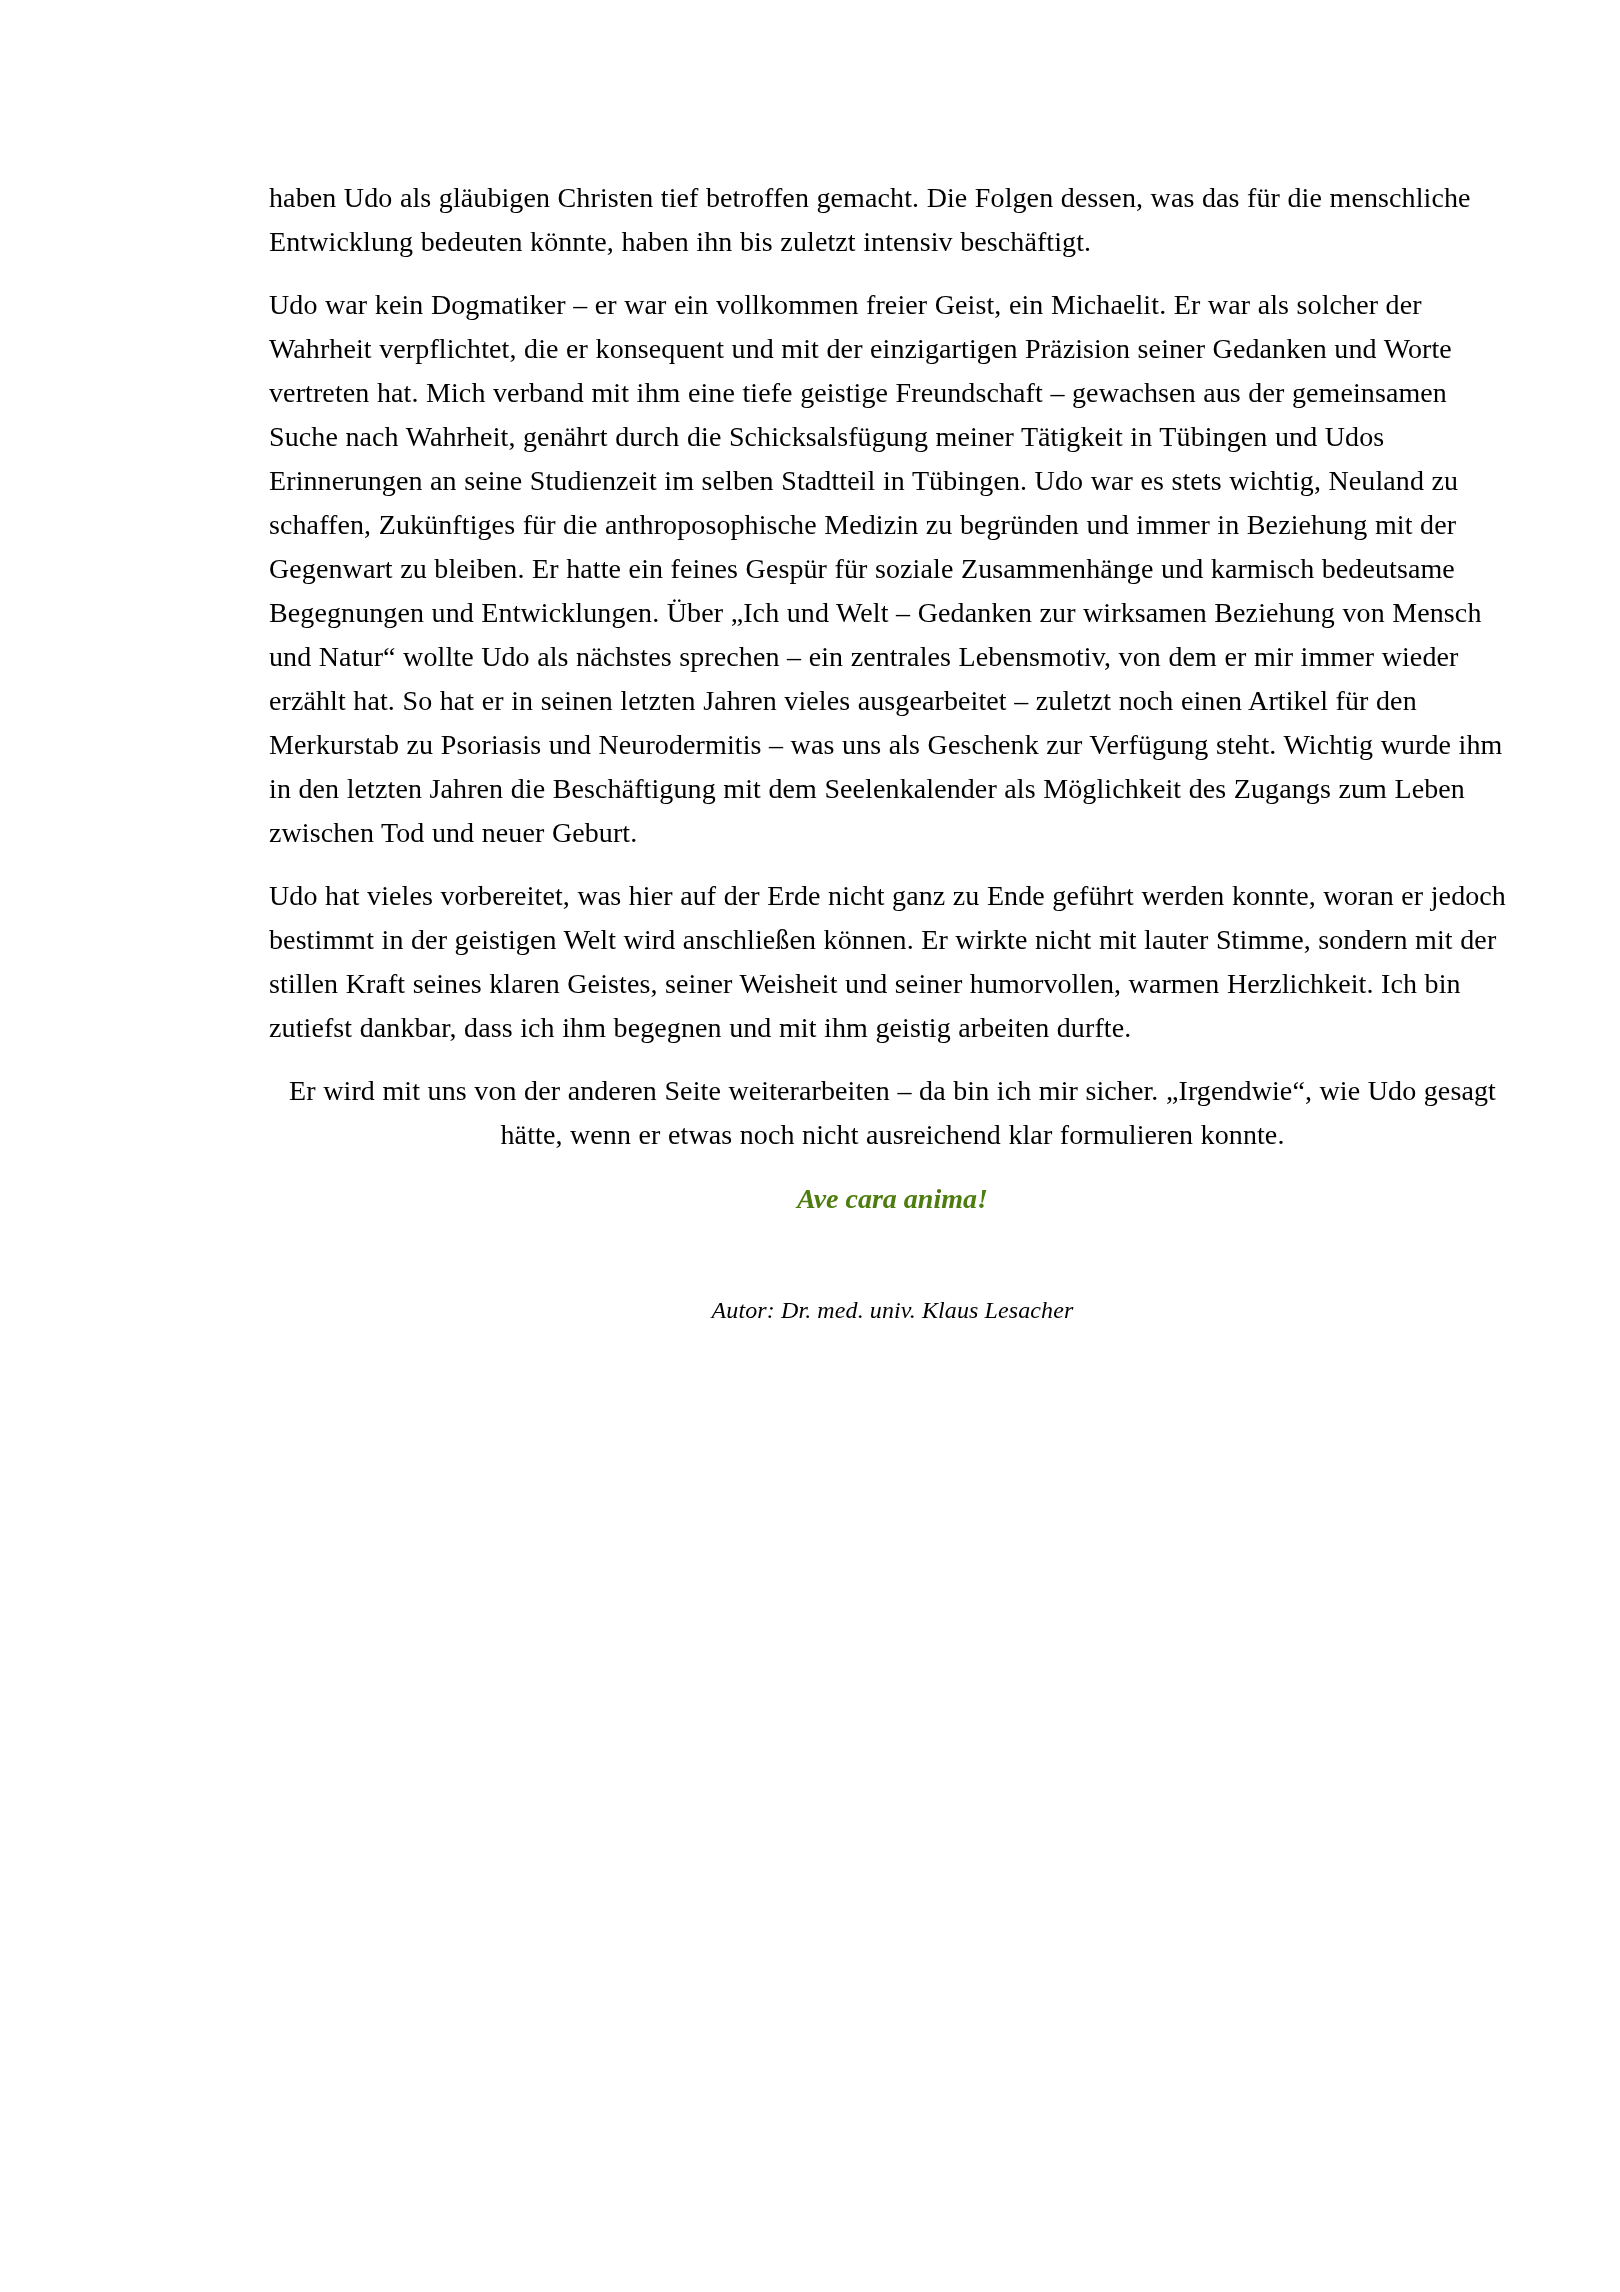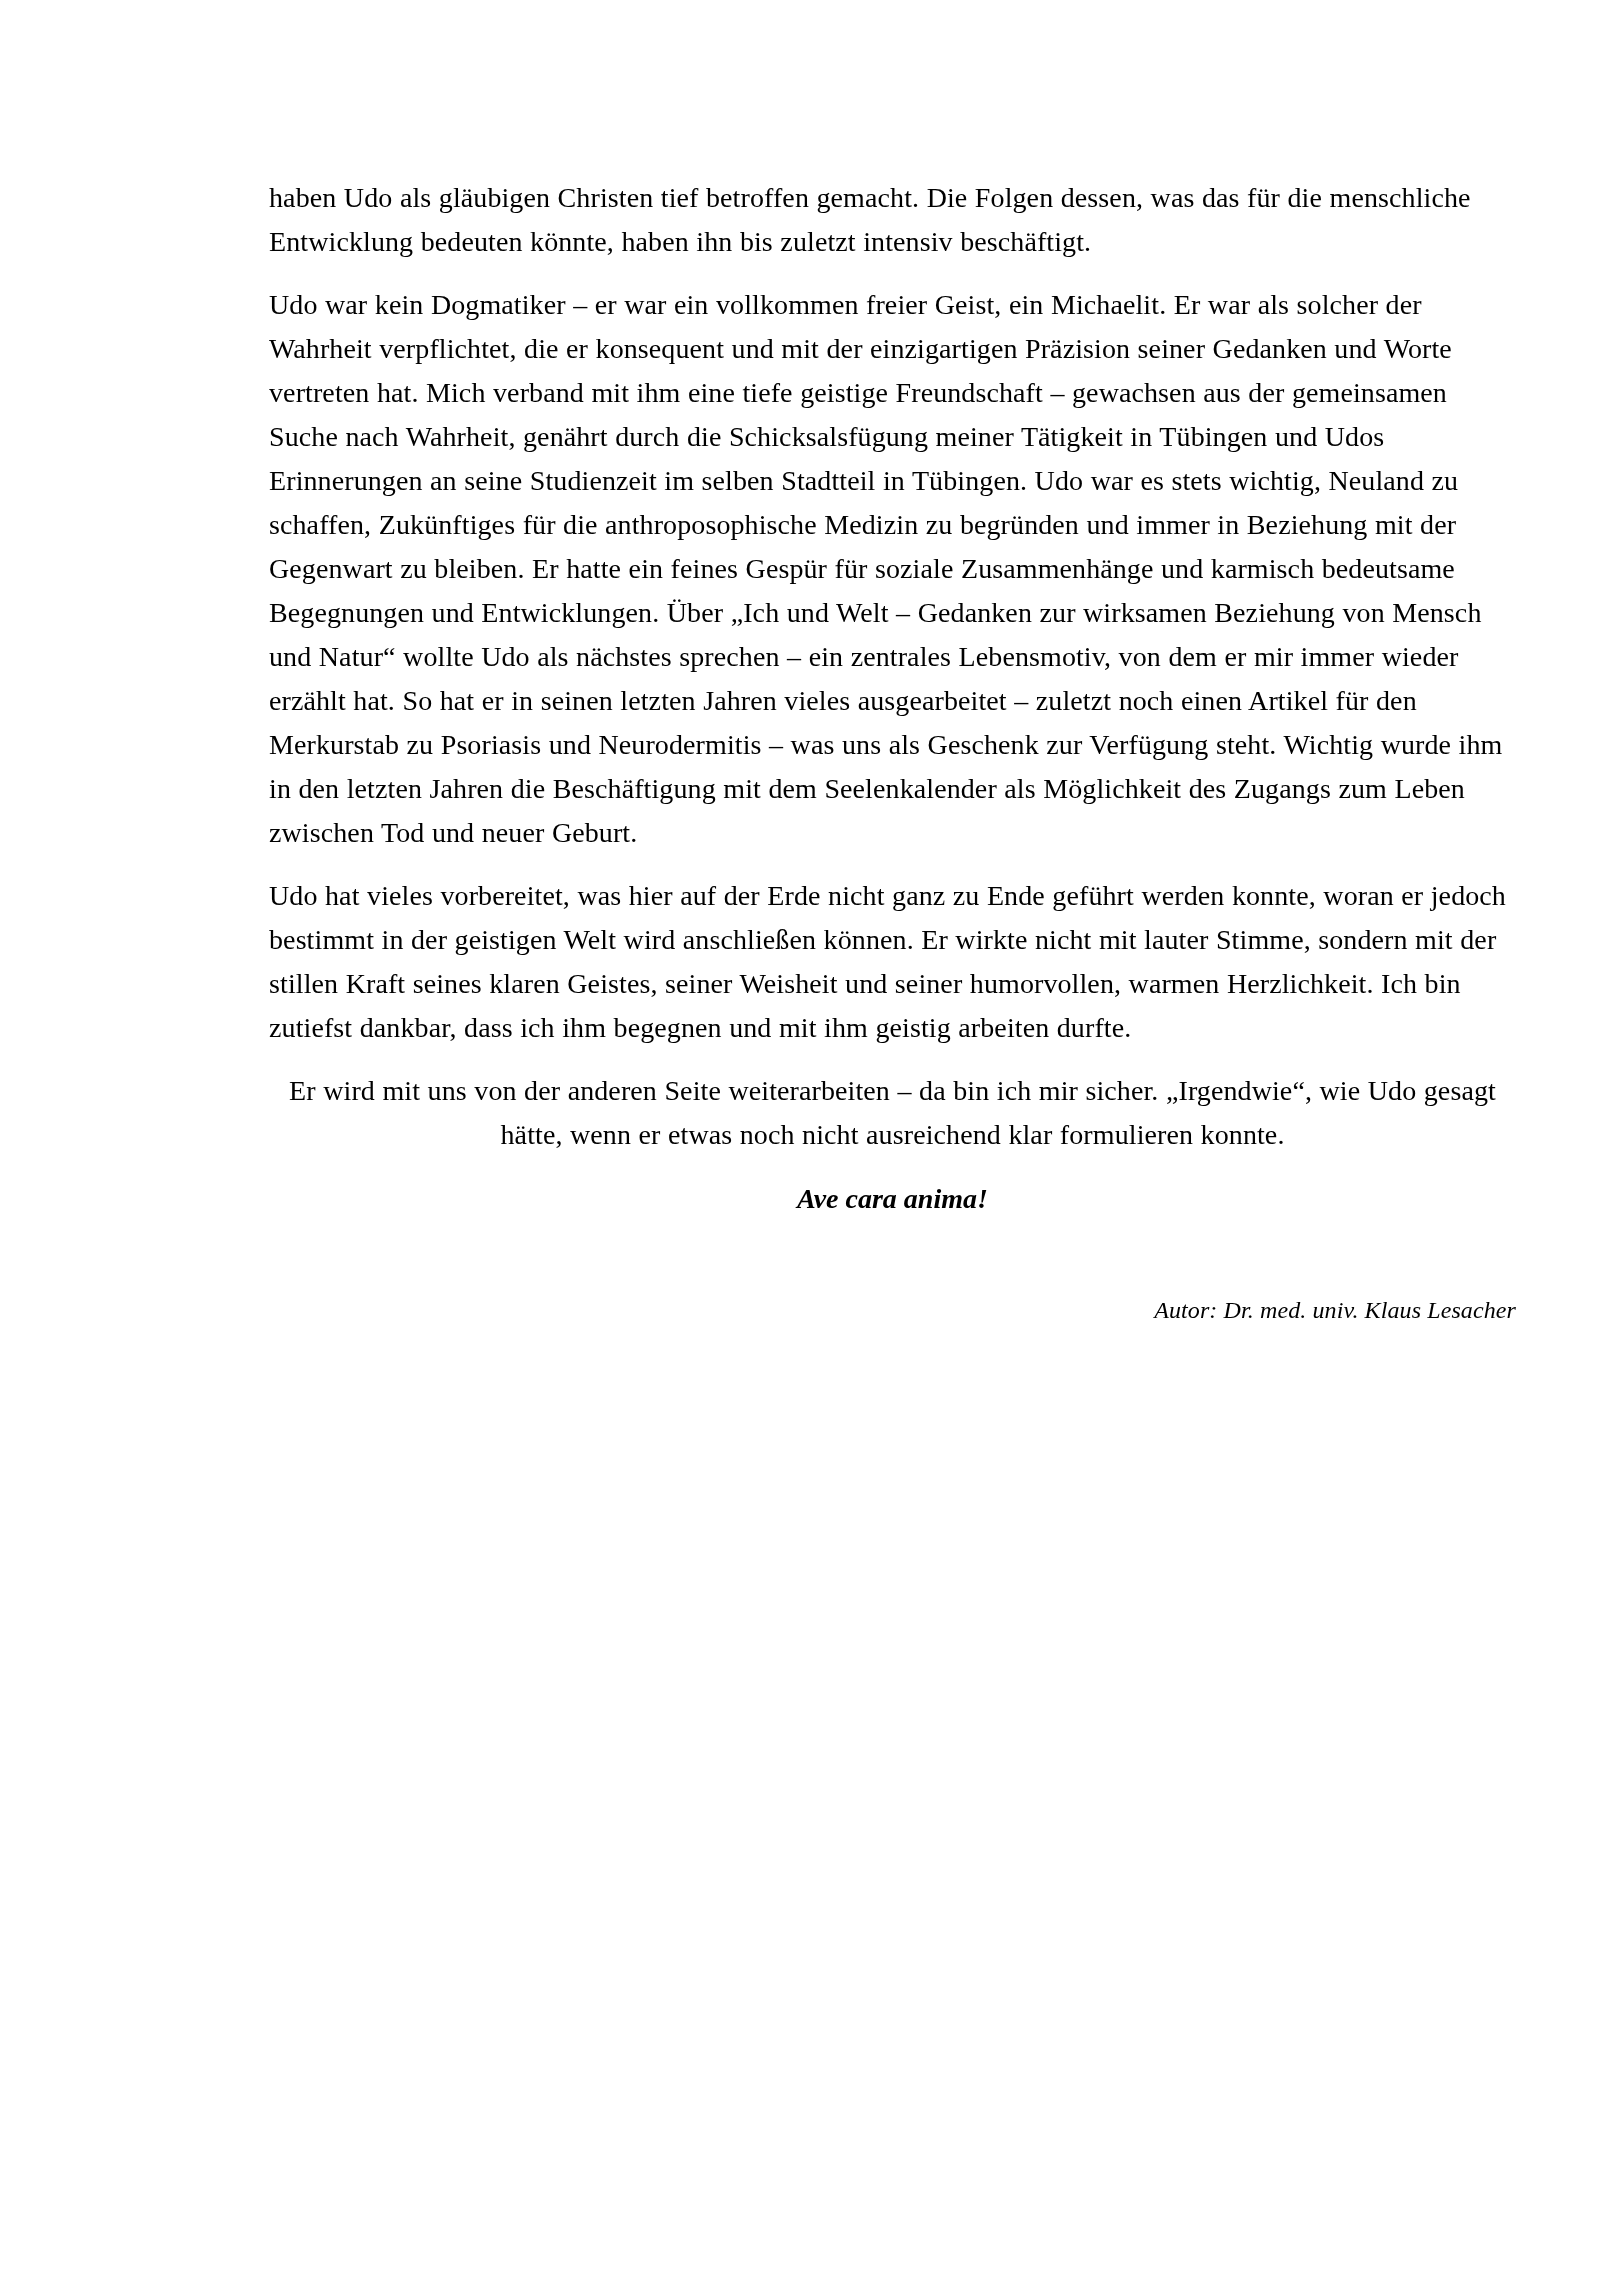--- a/index.html
+++ b/index.html
@@ -47,30 +47,30 @@
     text-align: center;
   }
 
   .closing-line {
     font-family: "Liberation Serif", "DejaVu Serif", serif;
     font-size: 28px;
     line-height: 44px;
     font-weight: bold;
     font-style: italic;
     text-align: center;
-    color: #000000;
+    color: #4d7c0f;
     margin: 19.7px 0 0 0;
   }
 
   .author-line {
     font-family: "Liberation Serif", "DejaVu Serif", serif;
     font-size: 24px;
     line-height: 38px;
     font-style: italic;
-    text-align: right;
+    text-align: center;
     color: #000000;
     margin: 70px 0 0 0;
     letter-spacing: 0.1px;
   }
 </style>
 </head>
 <body>
 
 <div class="page">
   <div class="text-column">

